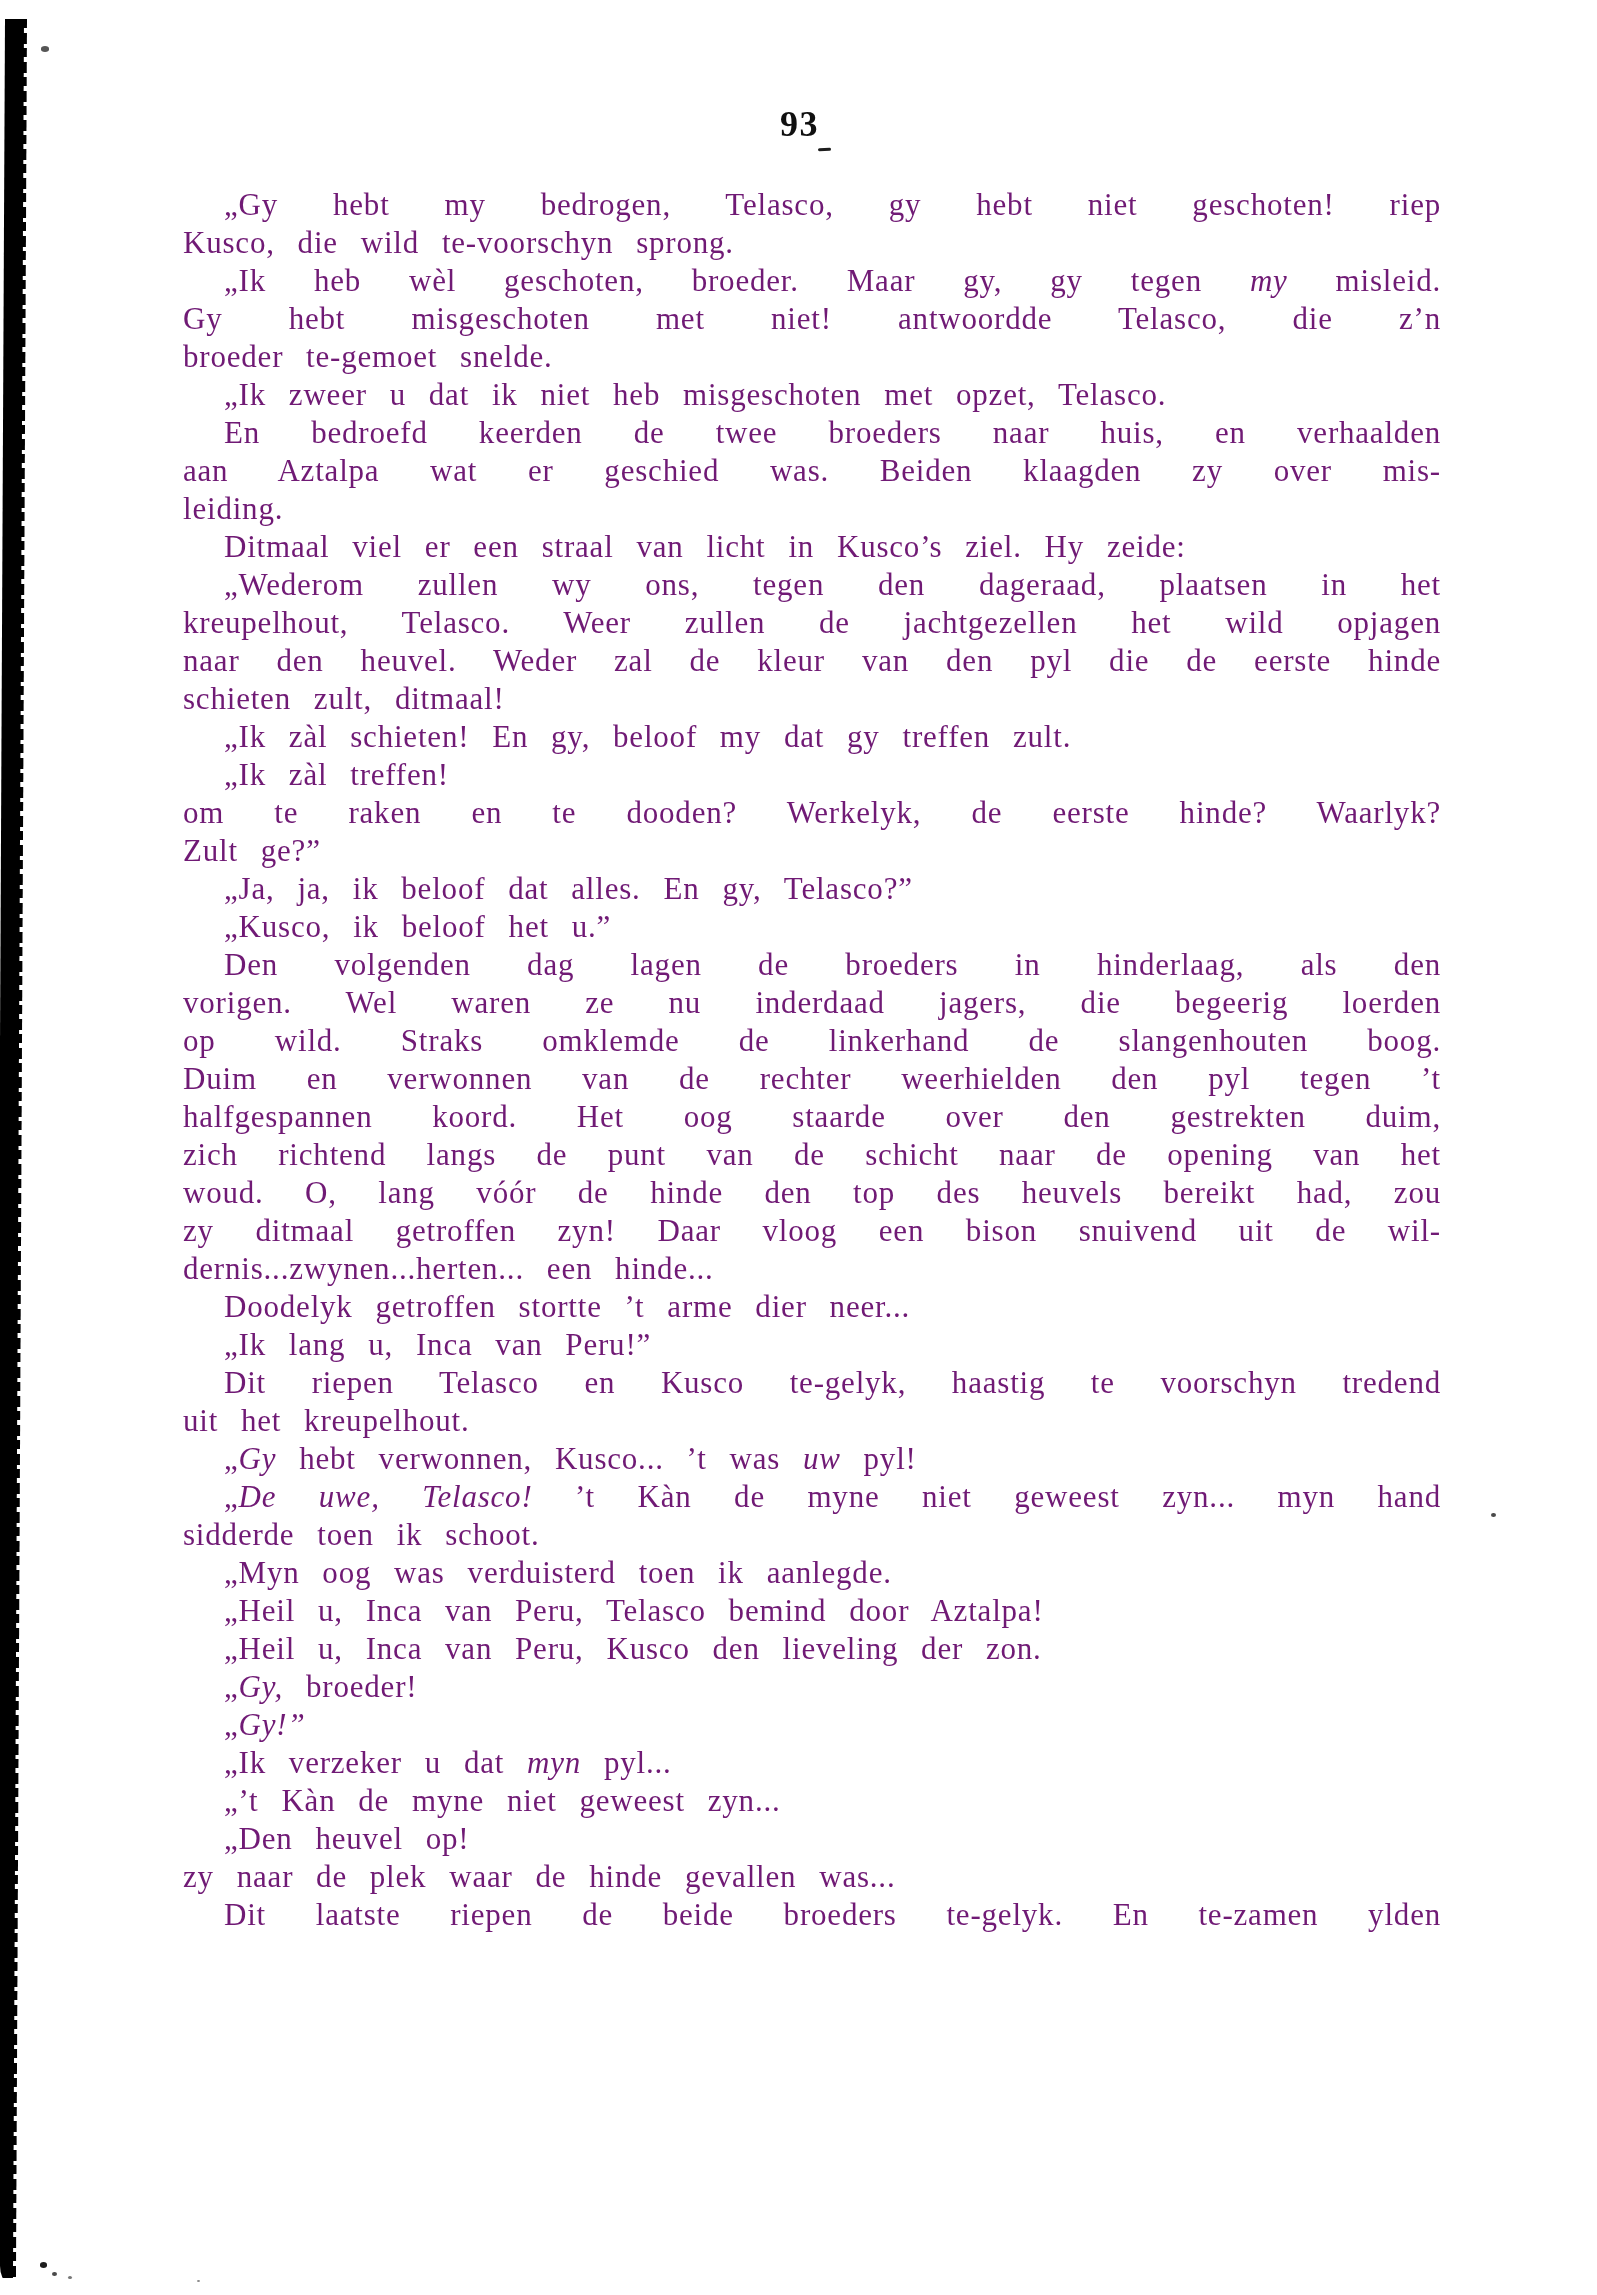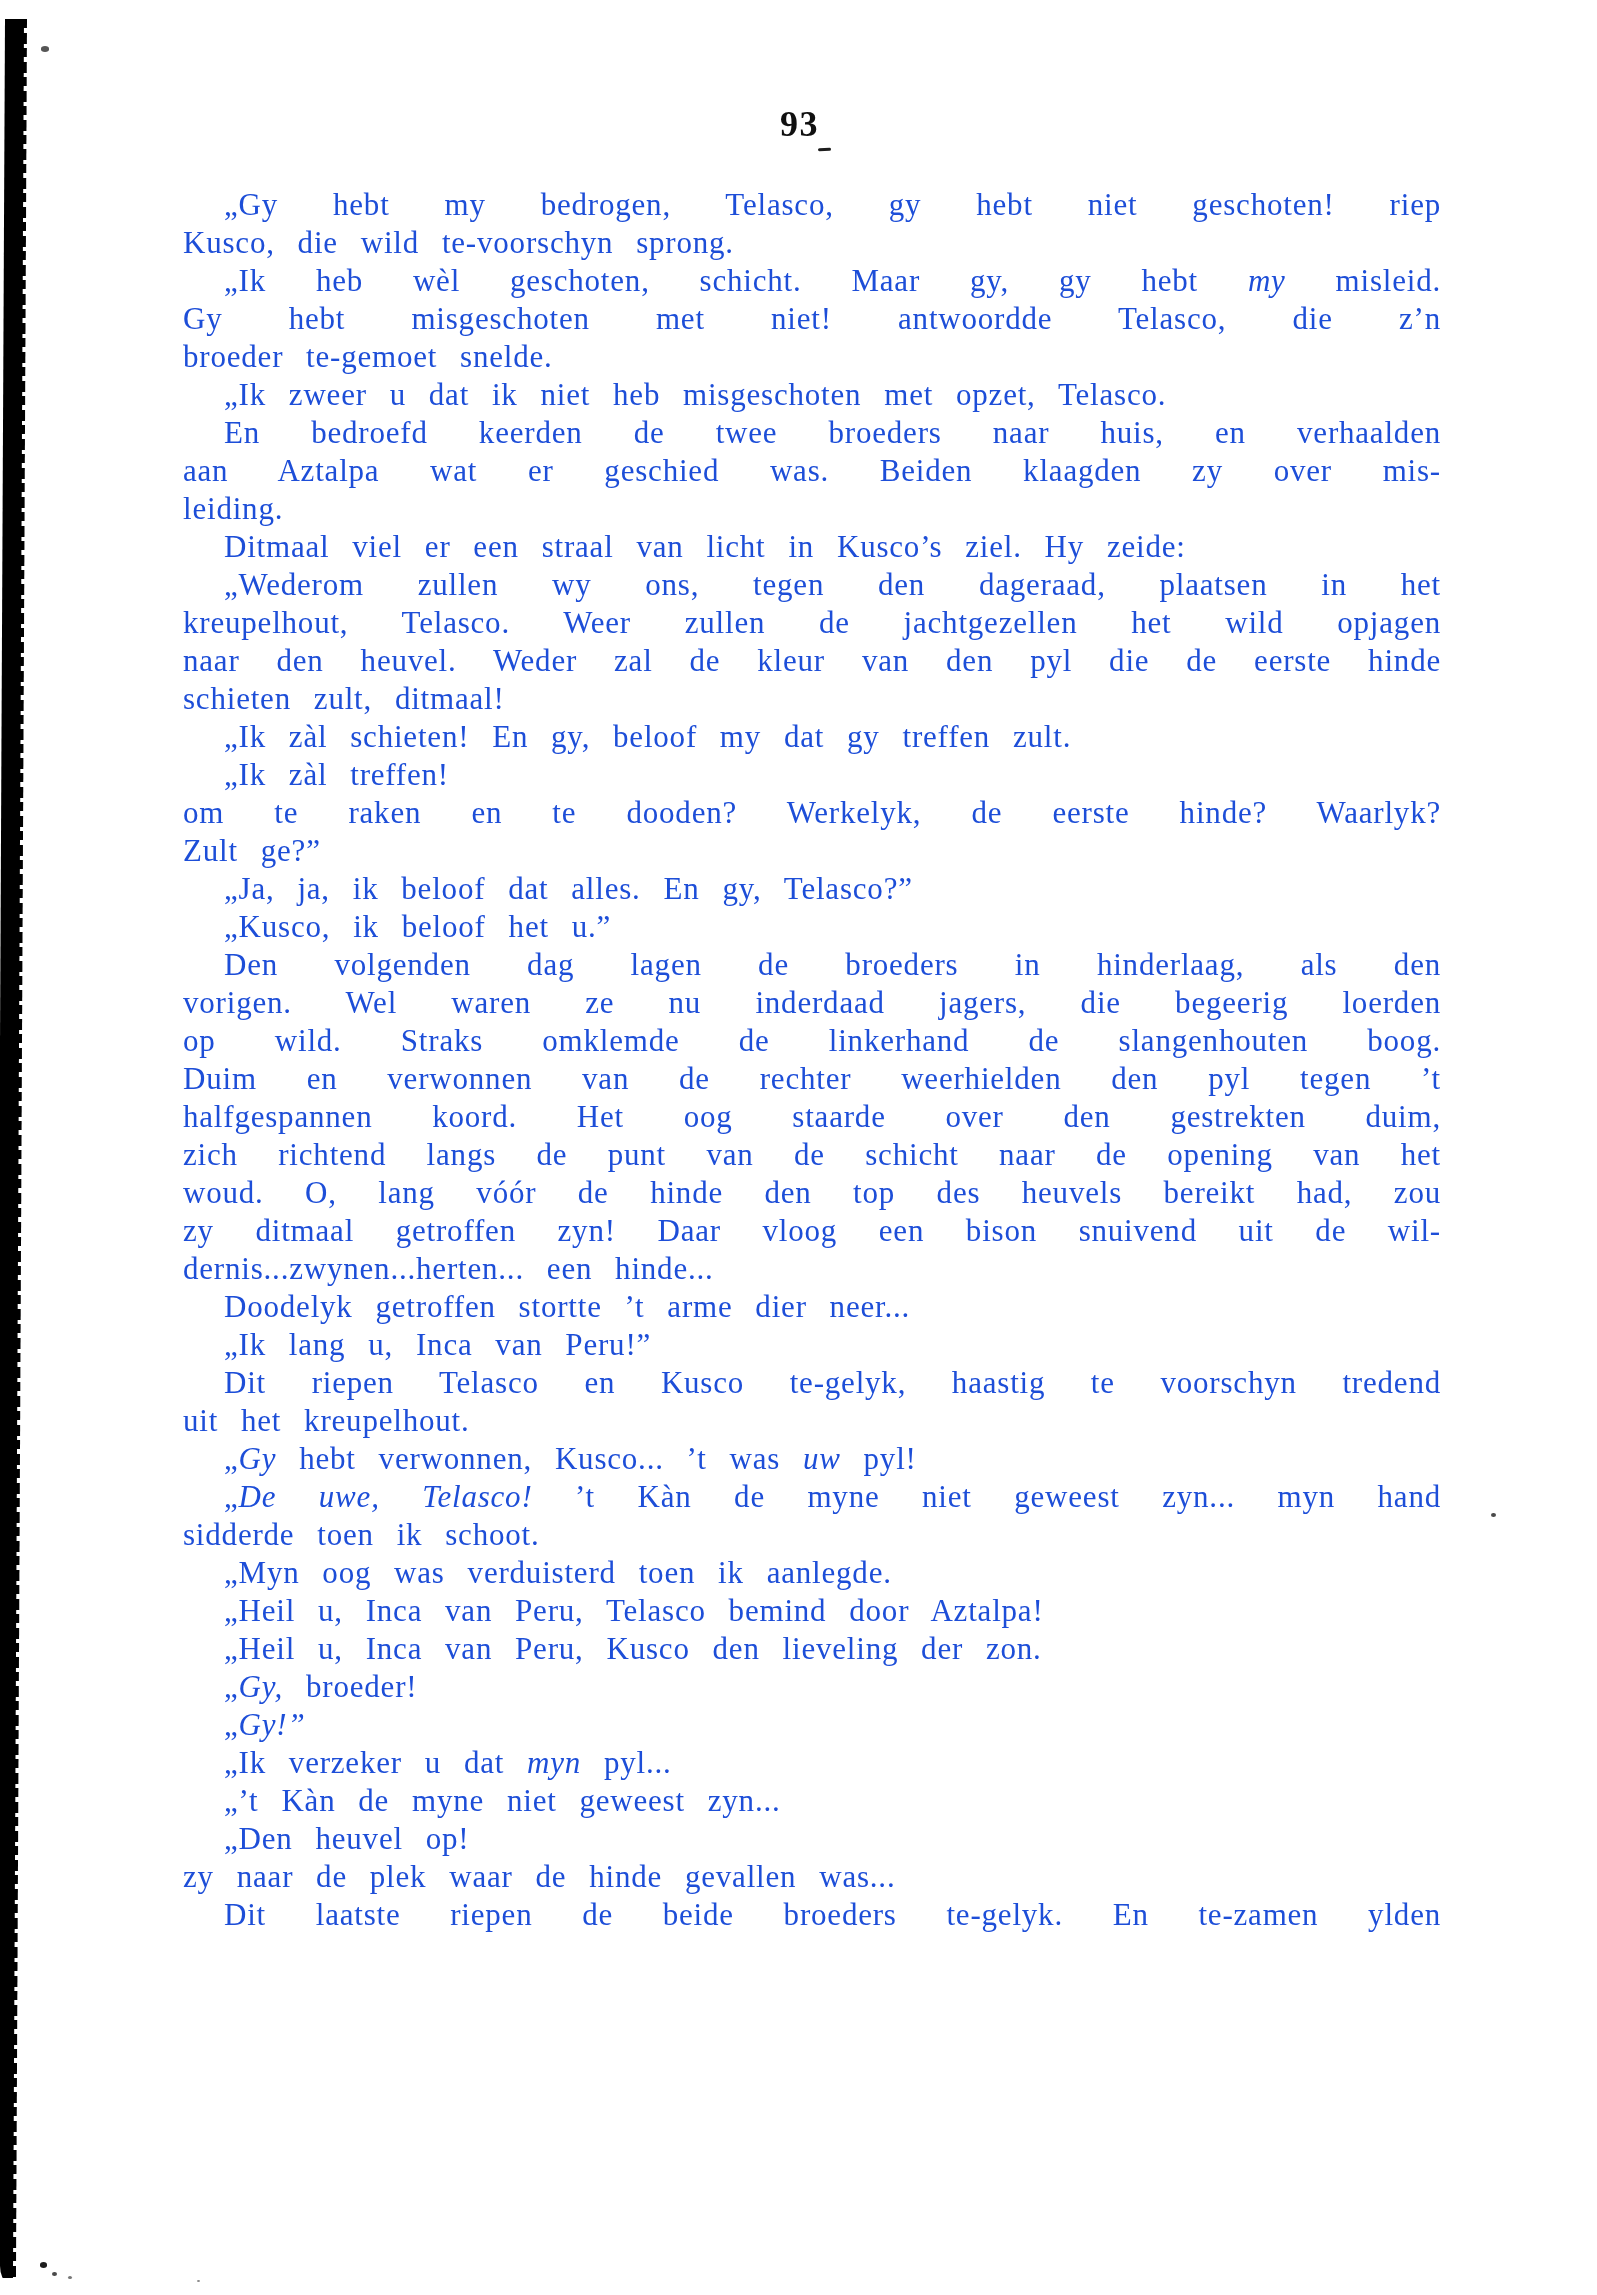--- a/index.html
+++ b/index.html
@@ -58,21 +58,21 @@
   
   #text-block {
     position: absolute;
     left: 183px;
     top: 186px;
     width: 1258px;
     font-size: 31px;
     line-height: 38px;
     letter-spacing: 0.8px;
     word-spacing: 14.3px;
-    color: #1d4ed8;
+    color: #701a75;
   }
   .line { white-space: normal; }
   .line.ind { text-indent: 41px; }
   .line.jus {
     text-align: justify;
     text-align-last: justify;
   }
   .it { font-style: italic; }
   
   .speck {
@@ -92,21 +92,21 @@
 <body>
 
 <div id="page">
   <div id="gutter-bar"></div>
 
   <div id="page-number">93</div>
 
   <div id="text-block">
       <div class="line ind jus"><span>„Gy hebt my bedrogen, Telasco, gy hebt niet geschoten! riep</span></div>
       <div class="line"><span>Kusco, die wild te-voorschyn sprong.</span></div>
-      <div class="line ind jus"><span>„Ik heb wèl geschoten, schicht. Maar gy, gy hebt </span><span class="it">my</span><span> misleid.</span></div>
+      <div class="line ind jus"><span>„Ik heb wèl geschoten, broeder. Maar gy, gy tegen </span><span class="it">my</span><span> misleid.</span></div>
       <div class="line jus"><span>Gy hebt misgeschoten met niet! antwoordde Telasco, die z’n</span></div>
       <div class="line"><span>broeder te-gemoet snelde.</span></div>
       <div class="line ind"><span>„Ik zweer u dat ik niet heb misgeschoten met opzet, Telasco.</span></div>
       <div class="line ind jus"><span>En bedroefd keerden de twee broeders naar huis, en verhaalden</span></div>
       <div class="line jus"><span>aan Aztalpa wat er geschied was. Beiden klaagden zy over mis-</span></div>
       <div class="line"><span>leiding.</span></div>
       <div class="line ind"><span>Ditmaal viel er een straal van licht in Kusco’s ziel. Hy zeide:</span></div>
       <div class="line ind jus"><span>„Wederom zullen wy ons, tegen den dageraad, plaatsen in het</span></div>
       <div class="line jus"><span>kreupelhout, Telasco. Weer zullen de jachtgezellen het wild opjagen</span></div>
       <div class="line jus"><span>naar den heuvel. Weder zal de kleur van den pyl die de eerste hinde</span></div>

